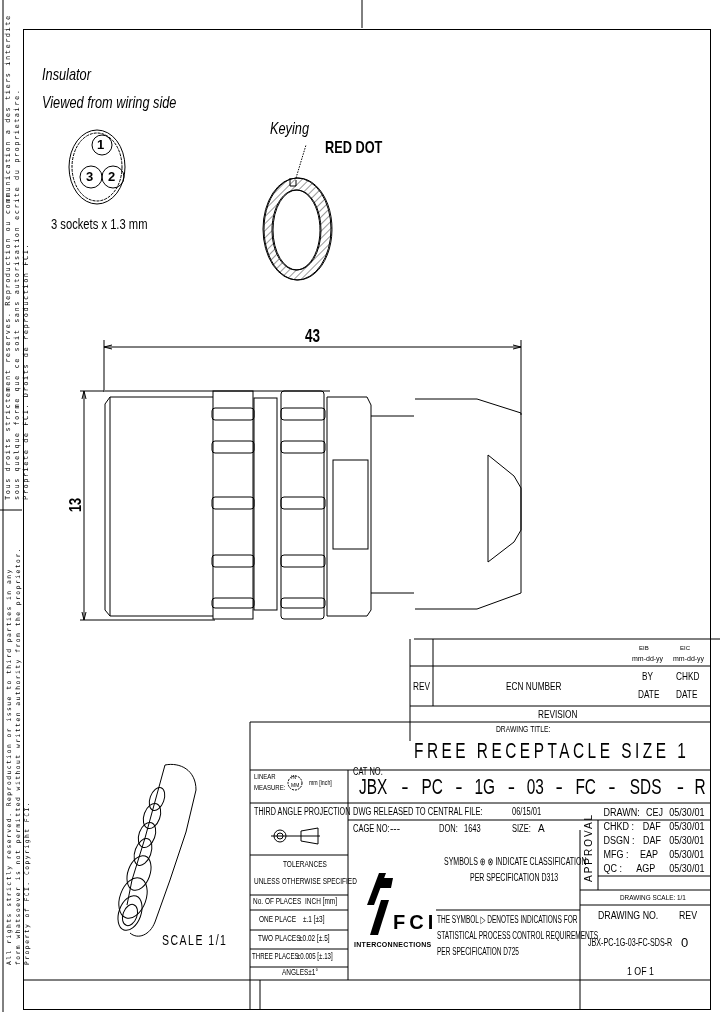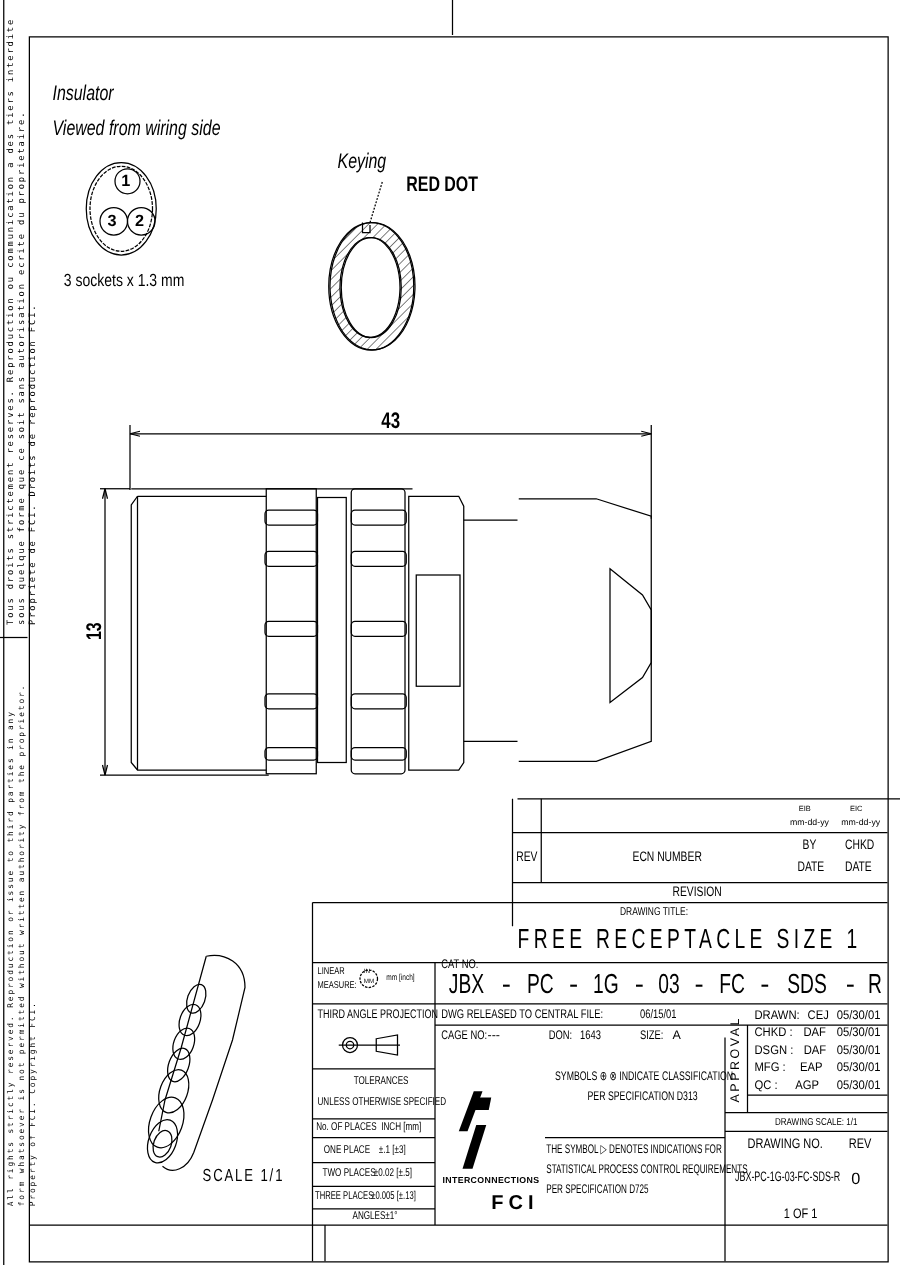--- a/index.html
+++ b/index.html
@@ -242,21 +242,21 @@
 <div class="t" style="left:681px;top:936px;font-size:13px;">0</div>
 <div class="t" style="left:627px;top:966px;font-size:11px;transform:scaleX(0.8);transform-origin:left top;">1 OF 1</div>
 
 <div class="t" style="left:444px;top:857px;font-size:10px;transform:scaleX(0.7);transform-origin:left top;">SYMBOLS ⊕ ⊗ INDICATE CLASSIFICATION</div>
 <div class="t" style="left:470px;top:873px;font-size:10px;transform:scaleX(0.7);transform-origin:left top;">PER SPECIFICATION D313</div>
 
 <div class="t" style="left:437px;top:915px;font-size:10px;transform:scaleX(0.65);transform-origin:left top;">THE SYMBOL ▷ DENOTES INDICATIONS FOR</div>
 <div class="t" style="left:437px;top:931px;font-size:10px;transform:scaleX(0.65);transform-origin:left top;">STATISTICAL PROCESS CONTROL REQUIREMENTS</div>
 <div class="t" style="left:437px;top:947px;font-size:10px;transform:scaleX(0.65);transform-origin:left top;">PER SPECIFICATION D725</div>
 
-<div class="t" style="left:393px;top:955px;font-size:16px;font-weight:bold;letter-spacing:4px;">FCI</div>
+<div class="t" style="left:393px;top:912px;font-size:20px;font-weight:bold;letter-spacing:4px;">FCI</div>
 <div class="t" style="left:354px;top:941px;font-size:7px;font-weight:bold;letter-spacing:0.3px;">INTERCONNECTIONS</div>
 
 <div class="t" style="left:254px;top:773px;font-size:8px;transform:scaleX(0.75);transform-origin:left top;">LINEAR</div>
 <div class="t" style="left:254px;top:784px;font-size:8px;transform:scaleX(0.75);transform-origin:left top;">MEASURE:</div>
 <div class="t" style="left:291px;top:775px;font-size:5px;">IN</div>
 <div class="t" style="left:291px;top:783px;font-size:5px;">MM</div>
 <div class="t" style="left:309px;top:779px;font-size:7px;transform:scaleX(0.75);transform-origin:left top;">mm [inch]</div>
 <div class="t" style="left:254px;top:807px;font-size:10px;transform:scaleX(0.72);transform-origin:left top;">THIRD ANGLE PROJECTION</div>
 
 <div class="t" style="left:283px;top:860px;font-size:9px;transform:scaleX(0.72);transform-origin:left top;">TOLERANCES</div>

